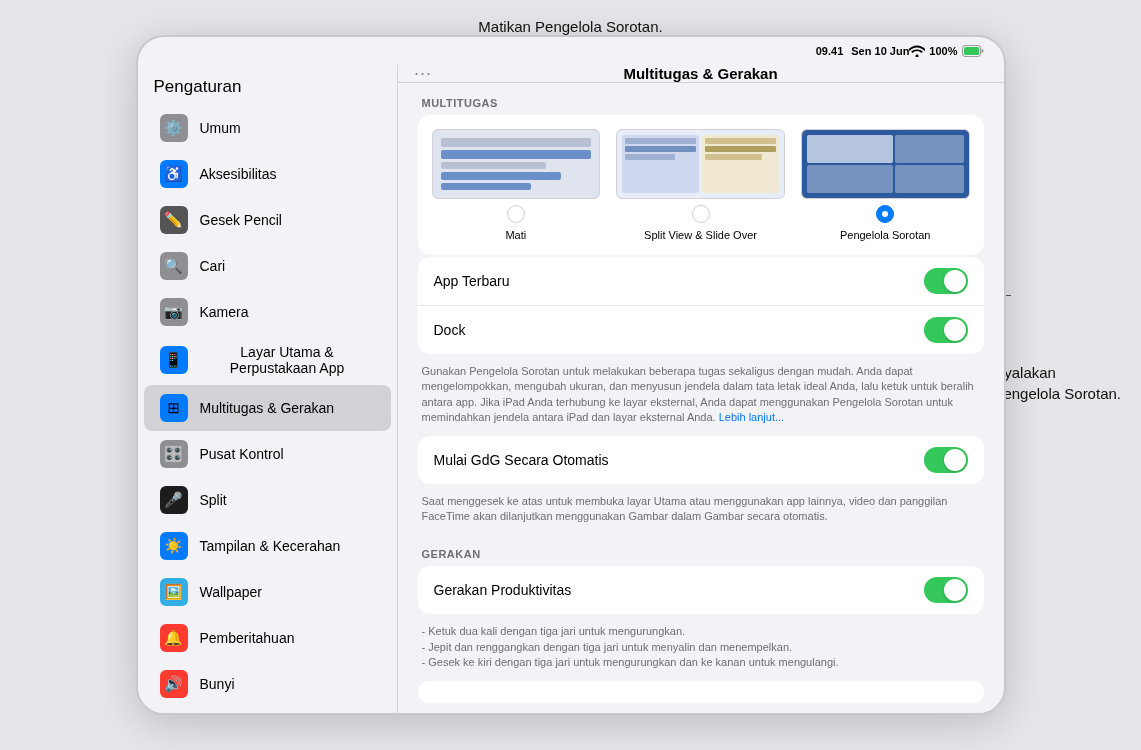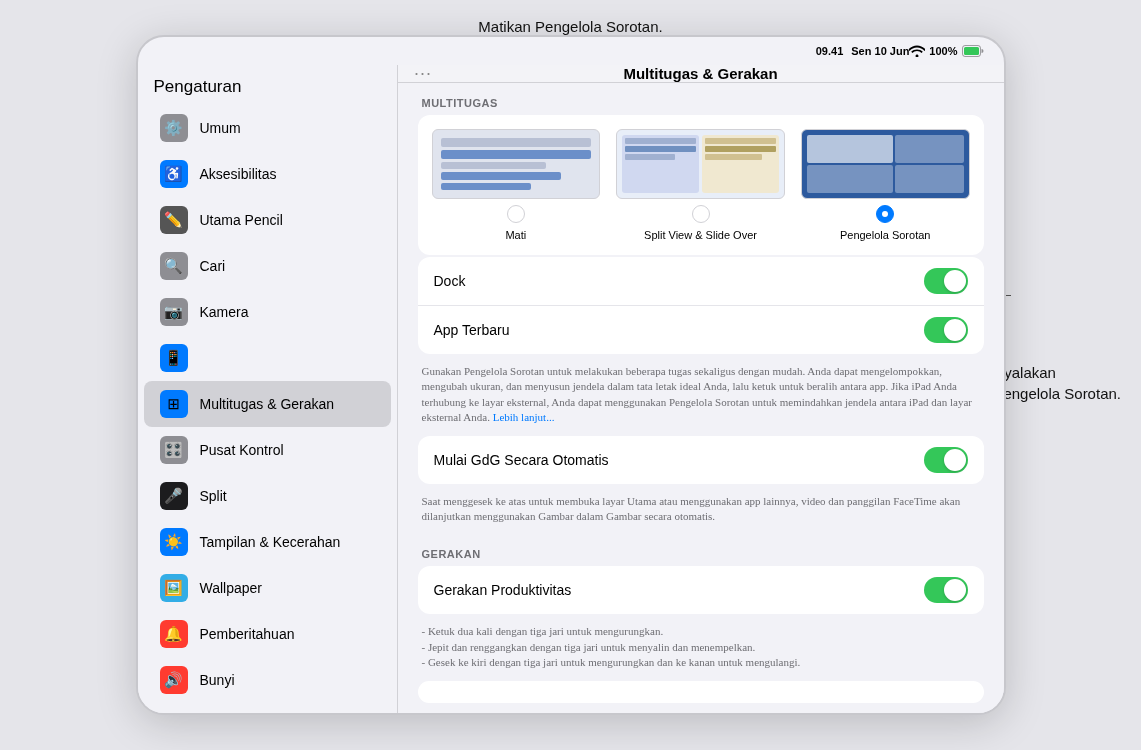--- a/index.html
+++ b/index.html
@@ -293,21 +293,20 @@
       right: 2px;
       box-shadow: 0 1px 3px rgba(0,0,0,0.2);
     }
 
     
     .description-text {
       font-size: 11px;
       color: #6e6e73;
       line-height: 1.4;
       padding: 8px 4px 10px;
-      font-family: Liberation Serif, serif;
     }
     .description-text a {
       color: #007aff;
       text-decoration: none;
     }
 
     
     .icon-gray { background: #8e8e93; }
     .icon-blue { background: #007aff; }
     .icon-dark { background: #1c1c1e; }
@@ -360,32 +359,33 @@
       <div class="sidebar-item">
         <div class="sidebar-icon icon-gray">⚙️</div>
         <span class="sidebar-label">Umum</span>
       </div>
       <div class="sidebar-item">
         <div class="sidebar-icon icon-blue">♿</div>
         <span class="sidebar-label">Aksesibilitas</span>
       </div>
       <div class="sidebar-item">
         <div class="sidebar-icon icon-dark" style="background:#555;">✏️</div>
-        <span class="sidebar-label">Utama Pencil</span>
+        <span class="sidebar-label">Gesek Pencil</span>
       </div>
       <div class="sidebar-item">
         <div class="sidebar-icon icon-gray">🔍</div>
         <span class="sidebar-label">Cari</span>
       </div>
       <div class="sidebar-item">
         <div class="sidebar-icon icon-gray">📷</div>
         <span class="sidebar-label">Kamera</span>
       </div>
       <div class="sidebar-item">
         <div class="sidebar-icon icon-blue">📱</div>
+        <span class="sidebar-label">Layar Utama &amp; Perpustakaan App</span>
       </div>
       <div class="sidebar-item active" style="background:#d1d1d6;">
         <div class="sidebar-icon icon-blue">⊞</div>
         <span class="sidebar-label">Multitugas &amp; Gerakan</span>
       </div>
       <div class="sidebar-item">
         <div class="sidebar-icon icon-gray">🎛️</div>
         <span class="sidebar-label">Pusat Kontrol</span>
       </div>
       <div class="sidebar-item">
@@ -474,25 +474,25 @@
               </div>
             </div>
             <div class="radio-dot selected"></div>
             <span class="multitask-label">Pengelola Sorotan</span>
           </div>
 
         </div>
 
         <div class="settings-group">
           <div class="settings-row">
+            <span class="settings-row-label">App Terbaru</span>
+            <div class="toggle"></div>
+          </div>
+          <div class="settings-row">
             <span class="settings-row-label">Dock</span>
-            <div class="toggle"></div>
-          </div>
-          <div class="settings-row">
-            <span class="settings-row-label">App Terbaru</span>
             <div class="toggle"></div>
           </div>
         </div>
 
         <p class="description-text">
           Gunakan Pengelola Sorotan untuk melakukan beberapa tugas sekaligus dengan mudah. Anda dapat mengelompokkan, mengubah ukuran, dan menyusun jendela dalam tata letak ideal Anda, lalu ketuk untuk beralih antara app. Jika iPad Anda terhubung ke layar eksternal, Anda dapat menggunakan Pengelola Sorotan untuk memindahkan jendela antara iPad dan layar eksternal Anda. <a>Lebih lanjut...</a>
         </p>
 
 
         <div class="settings-group">

